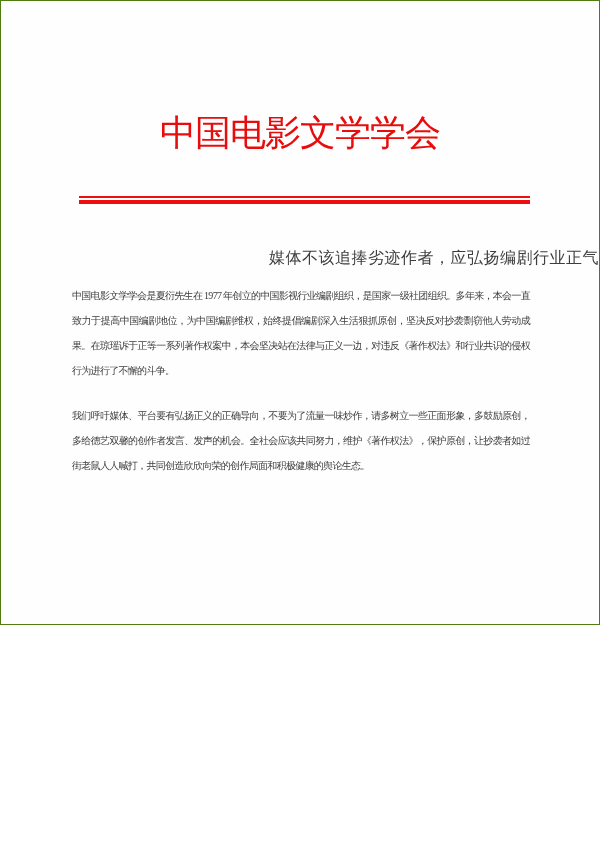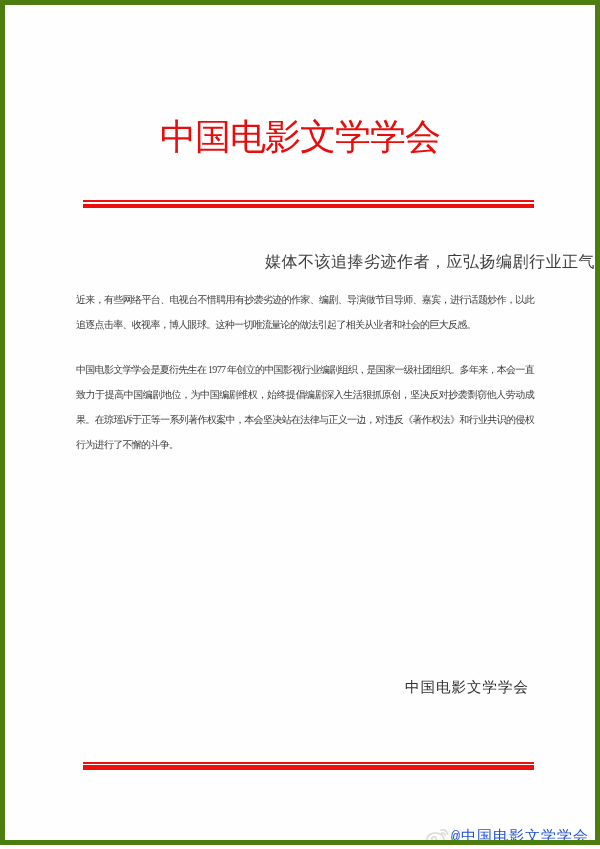--- a/index.html
+++ b/index.html
@@ -3,23 +3,23 @@
 <meta charset="utf-8">
 <style>
   html, body {
     margin: 0;
     padding: 0;
     background: #ffffff;
   }
   .page {
     position: relative;
     width: 600px;
-    height: 845px;
+    height: 625px;
     background: #fefefe;
-    border: 5px solid #4d7c0f;
+    border: 1px solid #4d7c0f;
     box-sizing: border-box;
     overflow: hidden;
     font-family: "Liberation Serif", "DejaVu Serif", serif;
   }
   .org-title {
     position: absolute;
     top: 108px;
     left: 0;
     width: 100%;
     text-align: center;
@@ -109,22 +109,22 @@
 
   <div class="rule rule-top">
     <div class="rule-thin"></div>
     <div class="rule-gap"></div>
     <div class="rule-thick"></div>
   </div>
 
   <div class="statement-title">媒体不该追捧劣迹作者，应弘扬编剧行业正气</div>
 
   <div class="body-text">
-    <p>近来，有些网络平台、电视台不惜聘用有抄袭劣迹的作家、编剧、导演做节目导师、嘉宾，进行话题炒作，以此追逐点击率、收视率，博人眼球。这种一切唯流量论的做法引起了相关从业者和社会的巨大反感。</p>
     <p>中国电影文学学会是夏衍先生在 1977 年创立的中国影视行业编剧组织，是国家一级社团组织。多年来，本会一直致力于提高中国编剧地位，为中国编剧维权，始终提倡编剧深入生活狠抓原创，坚决反对抄袭剽窃他人劳动成果。在琼瑶诉于正等一系列著作权案中，本会坚决站在法律与正义一边，对违反《著作权法》和行业共识的侵权行为进行了不懈的斗争。</p>
+    <p>我们呼吁媒体、平台要有弘扬正义的正确导向，不要为了流量一味炒作，请多树立一些正面形象，多鼓励原创，多给德艺双馨的创作者发言、发声的机会。全社会应该共同努力，维护《著作权法》，保护原创，让抄袭者如过街老鼠人人喊打，共同创造欣欣向荣的创作局面和积极健康的舆论生态。</p>
   </div>
 
   <div class="signoff">
     <div class="signature">中国电影文学学会</div>
   </div>
 
   <div class="rule rule-bottom">
     <div class="rule-thin"></div>
     <div class="rule-gap"></div>
     <div class="rule-thick"></div>

